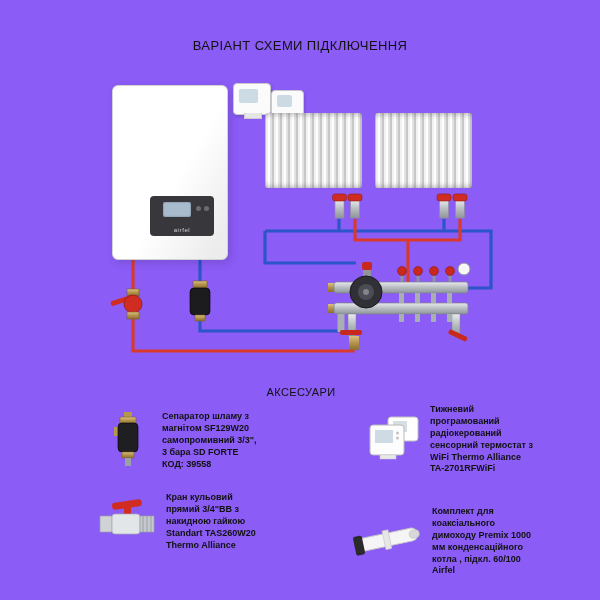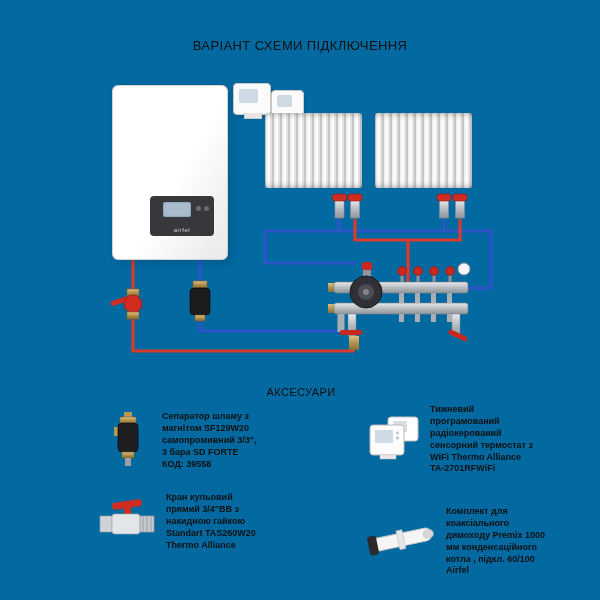--- a/index.html
+++ b/index.html
@@ -1,17 +1,17 @@
 <!DOCTYPE html>
 <html><head>
 <meta charset="utf-8">
 <style>
   html,body { margin:0; padding:0; background:#fff; }
   .canvas {
-    position:relative; width:600px; height:600px; background:#0369a1;
+    position:relative; width:600px; height:600px; background:#8b5cf6;
     font-family:"Liberation Sans", sans-serif; overflow:hidden; color:#1a1a1a;
   }
   .page-title {
     position:absolute; top:38px; left:0; width:100%; margin:0;
     text-align:center; font-size:13px; font-weight:400; letter-spacing:0.4px; color:#111;
   }
   .acc-heading {
     position:absolute; top:385px; left:0; width:100%; margin:1px;
     text-align:center; font-size:11px; font-weight:400; letter-spacing:0.4px; color:#111;
   }
@@ -62,21 +62,21 @@
   }
   .rad-1 { left:265px; } .rad-2 { left:375px; }
 
   
   .acc-item { position:absolute; display:flex; gap:8px; align-items:center; }
   .acc-icon { flex:0 0 auto; }
   .acc-text { font-size:9px; font-weight:bold; line-height:1.32; color:#111; }
   .acc-1 { left:102px; top:410px; } .acc-1 .acc-text { width:95px; }
   .acc-2 { left:98px;  top:492px; } .acc-2 .acc-text { width:100px; }
   .acc-3 { left:368px; top:404px; } .acc-3 .acc-text { width:104px; }
-  .acc-4 { left:366px; top:506px; } .acc-4 .acc-text { width:100px; }
+  .acc-4 { left:352px; top:506px; } .acc-4 .acc-text { width:100px; }
 </style>
 </head>
 <body>
 
 <div class="canvas">
 
   <h1 class="page-title">ВАРІАНТ СХЕМИ ПІДКЛЮЧЕННЯ</h1>
 
   <div class="diagram">
 

